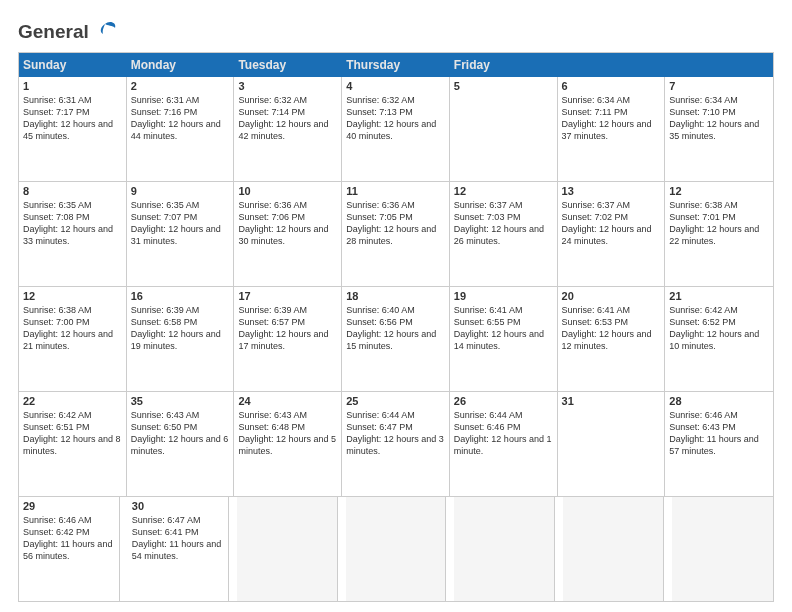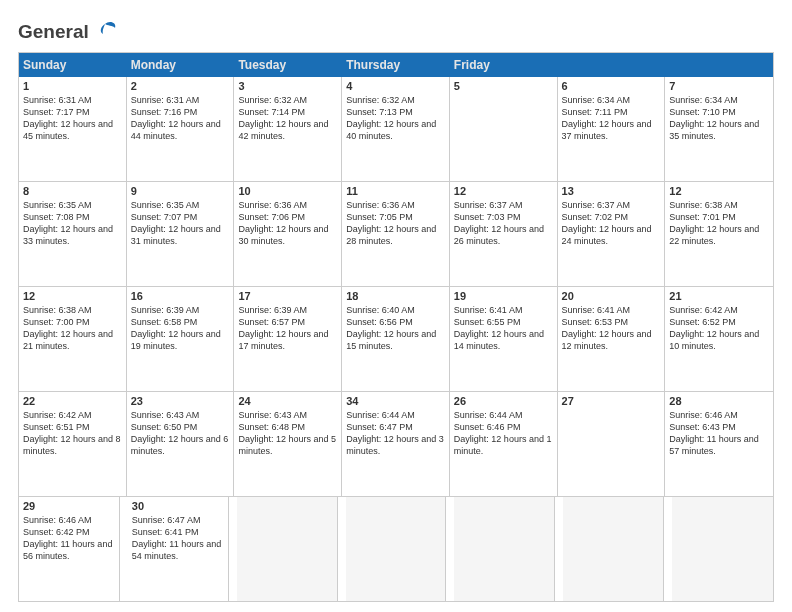--- a/index.html
+++ b/index.html
@@ -270,45 +270,45 @@
           </div>
         </div>
         <div class="cal-row">
           <div class="cal-cell">
             <span class="day-num">22</span>
             <div class="cell-text" style="white-space: pre-line;">Sunrise: 6:42 AM
 Sunset: 6:51 PM
 Daylight: 12 hours and 8 minutes.</div>
           </div>
           <div class="cal-cell">
-            <span class="day-num">23</span>
+            <span class="day-num">35</span>
             <div class="cell-text" style="white-space: pre-line;">Sunrise: 6:43 AM
 Sunset: 6:50 PM
 Daylight: 12 hours and 6 minutes.</div>
           </div>
           <div class="cal-cell">
             <span class="day-num">24</span>
             <div class="cell-text" style="white-space: pre-line;">Sunrise: 6:43 AM
 Sunset: 6:48 PM
 Daylight: 12 hours and 5 minutes.</div>
           </div>
           <div class="cal-cell">
-            <span class="day-num">34</span>
+            <span class="day-num">25</span>
             <div class="cell-text" style="white-space: pre-line;">Sunrise: 6:44 AM
 Sunset: 6:47 PM
 Daylight: 12 hours and 3 minutes.</div>
           </div>
           <div class="cal-cell">
             <span class="day-num">26</span>
             <div class="cell-text" style="white-space: pre-line;">Sunrise: 6:44 AM
 Sunset: 6:46 PM
 Daylight: 12 hours and 1 minute.</div>
           </div>
           <div class="cal-cell">
-            <span class="day-num">27</span>
+            <span class="day-num">31</span>
           </div>
           <div class="cal-cell">
             <span class="day-num">28</span>
             <div class="cell-text" style="white-space: pre-line;">Sunrise: 6:46 AM
 Sunset: 6:43 PM
 Daylight: 11 hours and 57 minutes.</div>
           </div>
         </div>
         <div class="cal-row">
           <div class="cal-cell">

